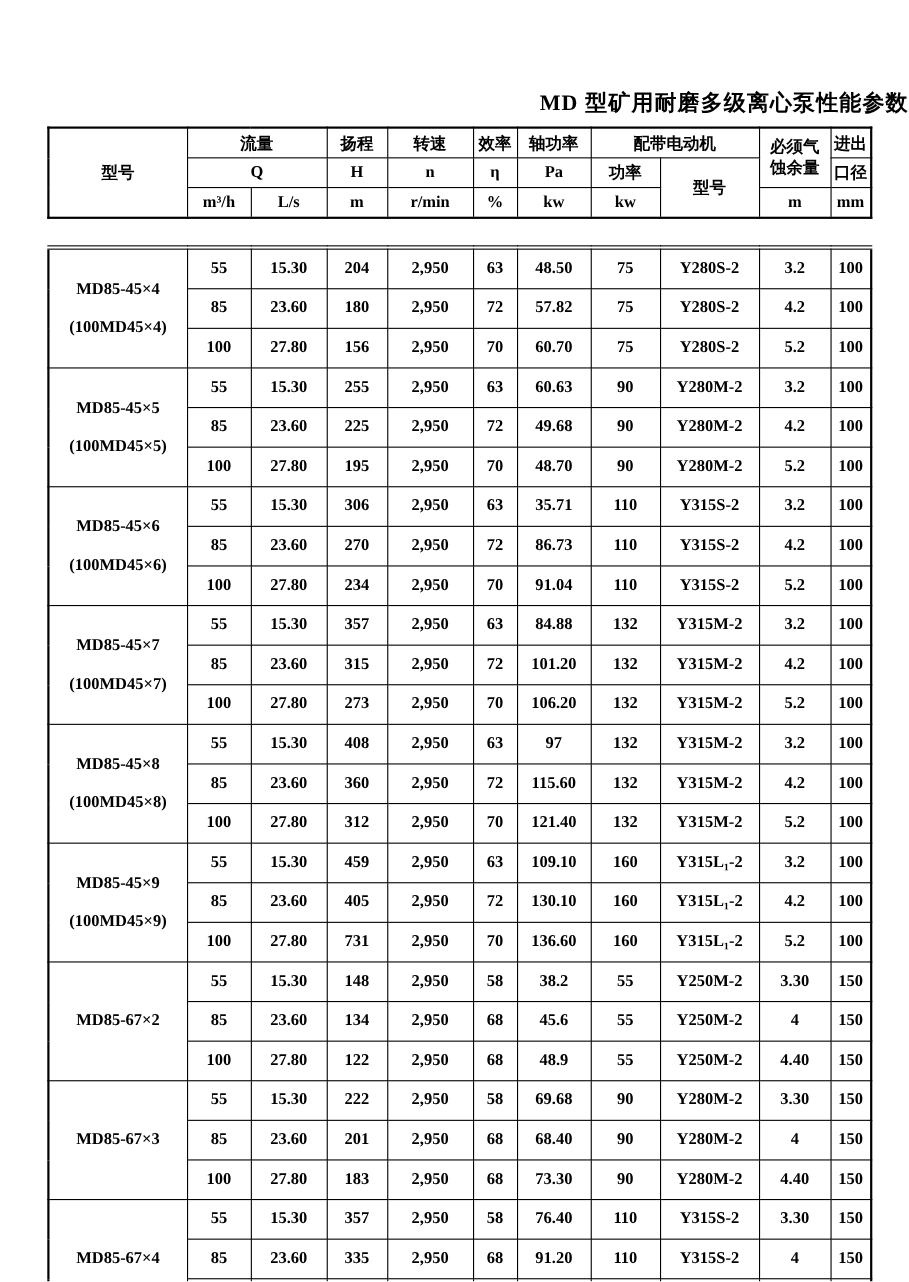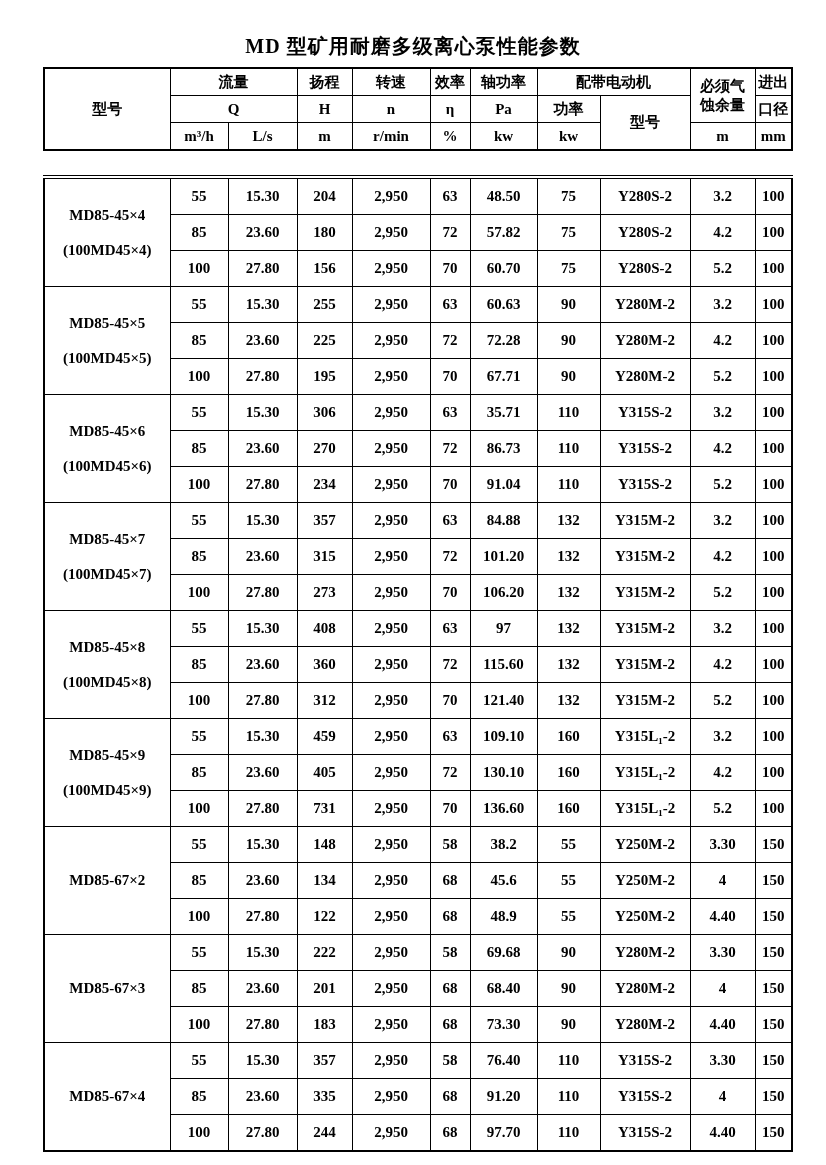--- a/index.html
+++ b/index.html
@@ -7,25 +7,26 @@
     position: relative;
     width: 826px;
     height: 1165px;
     background: #ffffff;
     font-family: "Liberation Serif", "DejaVu Serif", serif;
     color: #000;
     overflow: hidden;
   }
   .title {
     padding-top: 34px;
-    text-align: center;
+    text-align: right;
     font-size: 20px;
     font-weight: bold;
     letter-spacing: 1px;
     line-height: 1.2;
+    margin-top: 48px;
   }
   table.tbl {
     border-collapse: collapse;
     table-layout: fixed;
     width: 748px;
     margin-left: 43px;
   }
   table.tbl td {
     border: 1px solid #000;
     text-align: center;
@@ -184,33 +185,33 @@
           <td>Y280M-2</td>
           <td>3.2</td>
           <td>100</td>
         </tr>
         <tr>
           <td>85</td>
           <td>23.60</td>
           <td>225</td>
           <td>2,950</td>
           <td>72</td>
-          <td>72.28</td>
+          <td>49.68</td>
           <td>90</td>
           <td>Y280M-2</td>
           <td>4.2</td>
           <td>100</td>
         </tr>
         <tr>
           <td>100</td>
           <td>27.80</td>
           <td>195</td>
           <td>2,950</td>
           <td>70</td>
-          <td>67.71</td>
+          <td>48.70</td>
           <td>90</td>
           <td>Y280M-2</td>
           <td>5.2</td>
           <td>100</td>
         </tr>
         <tr>
           <td rowspan="3" class="model-cell">
             <div>MD85-45×6</div>
             <div>(100MD45×6)</div>
           </td>

